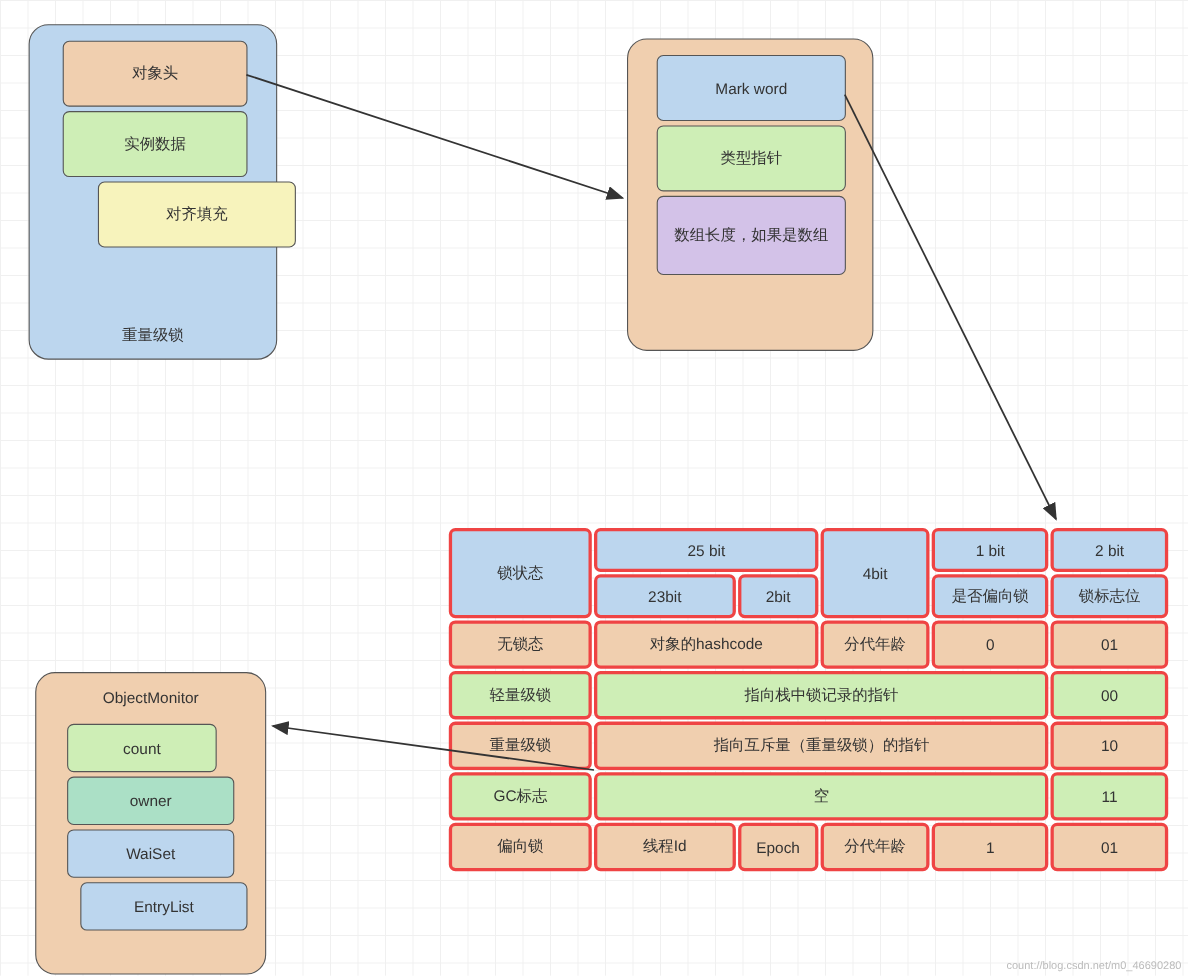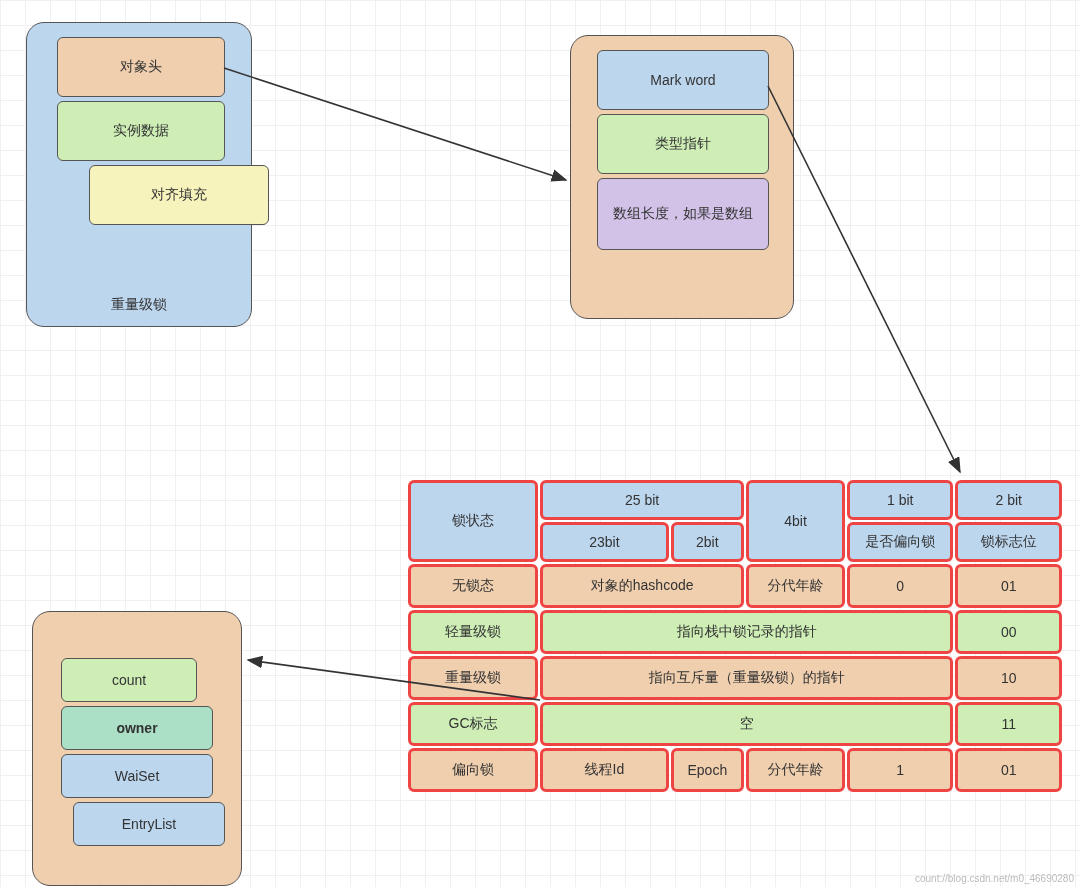--- a/index.html
+++ b/index.html
@@ -31,21 +31,21 @@
     border-radius: 6px;
     text-align: center;
     display: flex;
     align-items: center;
     justify-content: center;
     padding: 4px;
   }
   .blue  { background: #bcd6ee; }
   .tan   { background: #f0cfaf; }
   .green { background: #ceeeb6; }
-  .teal  { background: #abe0c6; font-weight: bold; }
+  .teal  { background: #abe0c6; }
   .yel   { background: #f7f3bc; }
   .lav   { background: #d3c2e8; }
 
   
   #inst-outer { left: 26px; top: 22px; width: 226px; height: 305px; }
   #inst-title { position: absolute; left: 0; right: 0; bottom: 8px; text-align: center; }
   #inst-h  { position: absolute; left: 30px; top: 14px; width: 168px; height: 60px; }
   #inst-d  { position: absolute; left: 30px; top: 78px; width: 168px; height: 60px; }
   #inst-p  { position: absolute; left: 30px; top: 142px; width: 180px; height: 60px; margin-left: 32px; }
 
@@ -94,20 +94,21 @@
   <div id="inst-title" class="label">重量级锁</div>
 </div>
 
 <div id="hdr-outer" class="box tan">
   <div id="hdr-mark" class="inner-cell blue">Mark  word</div>
   <div id="hdr-type" class="inner-cell green">类型指针</div>
   <div id="hdr-arr" class="inner-cell lav">数组长度，如果是数组</div>
 </div>
 
 <div id="mon-outer" class="box tan">
+  <div id="mon-title" class="label">ObjectMonitor</div>
   <div id="mon-c" class="inner-cell green">count</div>
   <div id="mon-o" class="inner-cell teal">owner</div>
   <div id="mon-w" class="inner-cell blue">WaiSet</div>
   <div id="mon-e" class="inner-cell blue">EntryList</div>
 </div>
 
 <table id="tbl" cellspacing="2">
   <colgroup>
     <col style="width:132px">
     <col style="width:130px">

